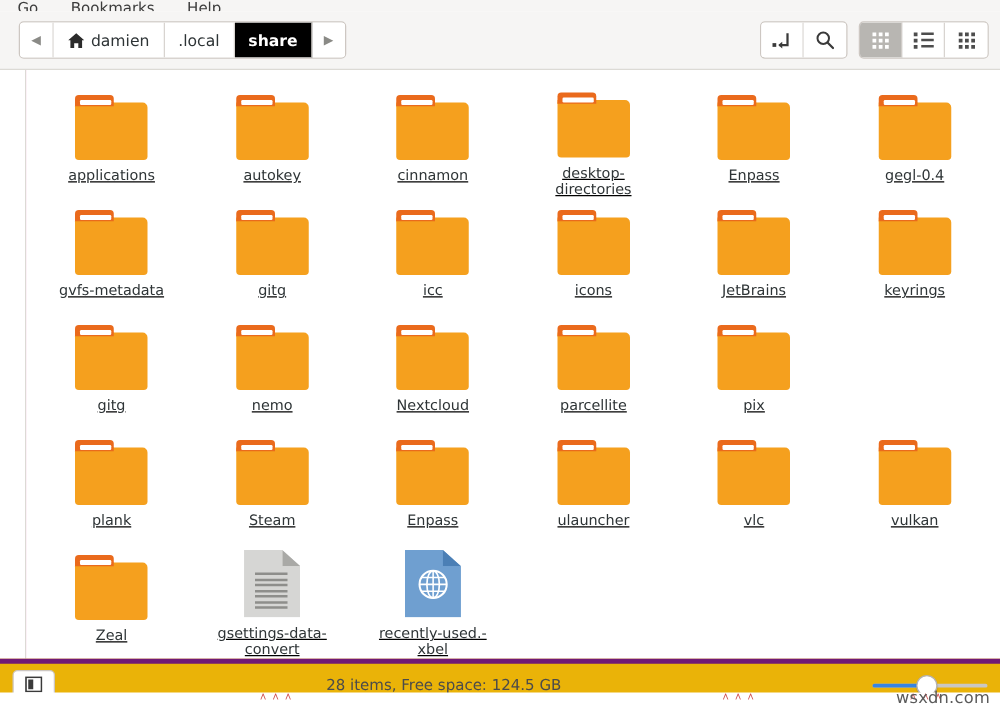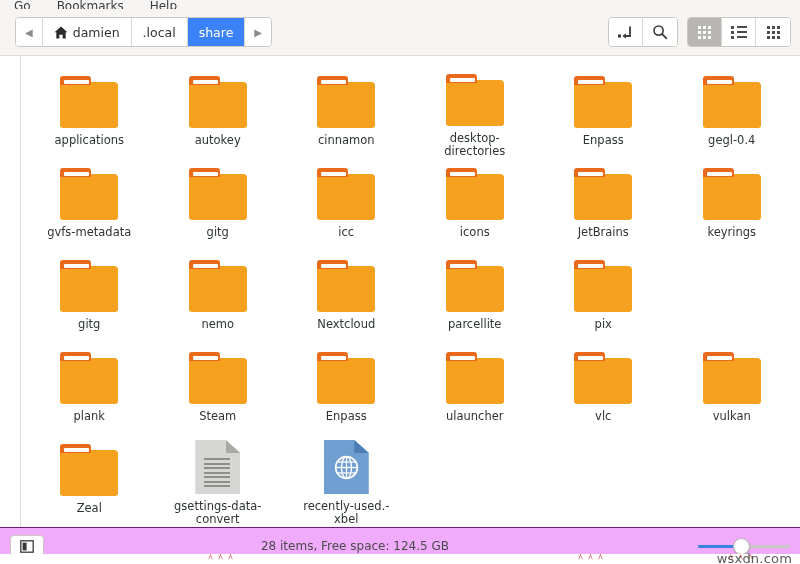--- a/index.html
+++ b/index.html
@@ -63,23 +63,23 @@
     font-size: 12.5px;
     color: #2e3436;
     background: #ffffff;
     border-right: 1px solid #d8d4d0;
     white-space: nowrap;
     cursor: default;
   }
   .pathbar .seg:last-child { border-right: none; }
   .pathbar .seg.arrow { padding: 0 9px; color: #8a8a86; font-size: 10px; }
   .pathbar .seg.active {
-    background: #3b82f6;
+    background: #000000;
     color: #ffffff;
-    font-weight: normal;
+    font-weight: bold;
   }
   .home-ico { width: 14px; height: 13px; display:block; }
 
   .tb-right {
     margin-left: auto;
     display: flex;
     align-items: center;
     gap: 9px;
   }
   .btngroup {
@@ -106,20 +106,21 @@
   .list-ico .ln { display: flex; align-items: center; gap: 3px; }
   .list-ico .ln b { width: 3px; height: 3px; background: #4d4d4d; display:block; }
   .list-ico .ln s { width: 10px; height: 2px; background: #4d4d4d; display:block; text-decoration:none; }
 
   
   .body {
     flex: 1 1 auto;
     display: flex;
     min-height: 0;
     background: #f9a8d4;
+    text-decoration: underline;
   }
   .sidebar {
     width: 21px;
     background: #ffffff;
     border-right: 1px solid #dcdad5;
     flex: 0 0 auto;
   }
   .filearea {
     flex: 1 1 auto;
     background: #ffffff;
@@ -193,22 +194,22 @@
   .doc .lines { position: absolute; left: 9px; top: 18px; display: flex; flex-direction: column; gap: 2.5px; }
   .doc .lines i { display:block; width: 26px; height: 2px; background: #8e8e8b; }
 
   .doc.blue .pg { background: #6f9fd0; }
   .doc.blue .fold { background: #4b7fb5; }
   .globe { position: absolute; left: 10px; top: 15px; width: 25px; height: 25px; }
 
   
   .statusbar {
     height: 37px;
-    background: #f0abfc;
-    border-top: 1px solid #701a75;
+    background: #eab308;
+    border-top: 4px solid #701a75;
     display: flex;
     align-items: center;
     padding: 0 10px;
     flex: 0 0 auto;
     position: relative;
   }
   .sb-toggle {
     width: 34px; height: 23px;
     border: 1px solid #cdc7c2;
     border-radius: 4px;

